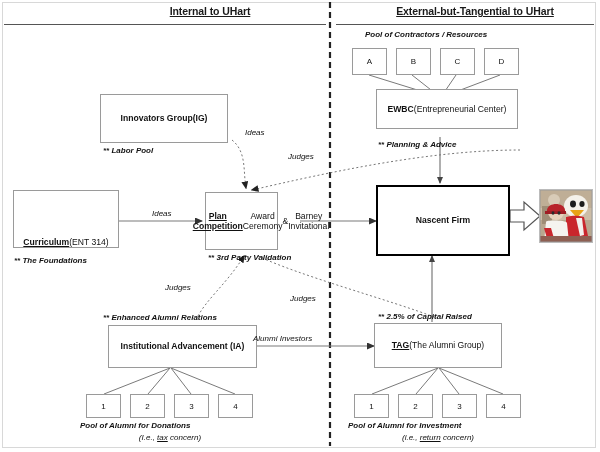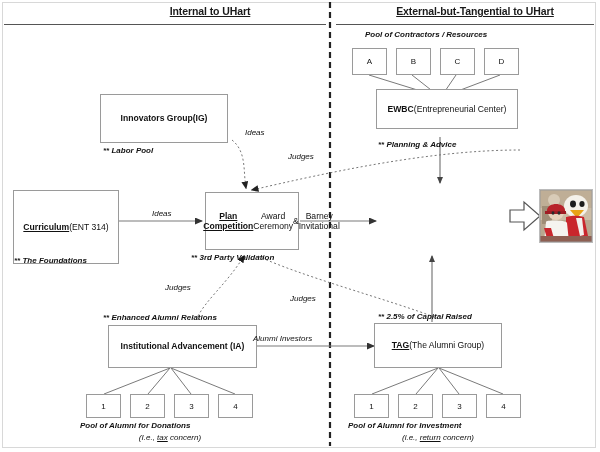--- a/index.html
+++ b/index.html
@@ -191,33 +191,33 @@
 
     <path d="M510,210 L524,210 L524,202 L540,216 L524,230 L524,222 L510,222 Z" fill="#ffffff" stroke="#555" stroke-width="1.2"></path>
   </svg>
 
   <div class="box" style="left:100px; top:94px; width:128px; height:49px;">
     <div class="tb">Innovators Group</div>
     <div class="tb">(IG)</div>
   </div>
   <div class="note" style="left:103px; top:146px;">** Labor Pool</div>
 
-  <div class="box" style="left:13px; top:190px; width:106px; height:74px;">
+  <div class="box" style="left:13px; top:190px; width:106px; height:58px;align-items:flex-end;">
     <div class="t1">Curriculum</div>
     <div class="t2">(ENT 314)</div>
   </div>
   <div class="note" style="left:14px; top:256px;">** The Foundations</div>
 
-  <div class="box" style="left:205px; top:192px; width:94px; height:58px;padding-left:39px;">
+  <div class="box" style="left:205px; top:192px; width:73px; height:58px;padding-left:39px;">
     <div class="t1">Plan Competition</div>
     <div class="t2">Award Ceremony</div>
     <div class="t2">&amp;</div>
     <div class="t2">Barney Invitational</div>
   </div>
-  <div class="note" style="left:191px; top:253px;">** 3rd Party Validation</div>
+  <div class="note" style="left:208px; top:253px;">** 3rd Party Validation</div>
 
   <div class="note" style="left:103px; top:313px;">** Enhanced Alumni Relations</div>
   <div class="box" style="left:108px; top:325px; width:149px; height:43px;">
     <div class="tb">Institutional Advancement (IA)</div>
   </div>
 
   <div class="smallbox" style="left:86px; top:394px; width:35px; height:24px;">
     <span>1</span>
   </div>
   <div class="smallbox" style="left:130px; top:394px; width:35px; height:24px;">
@@ -250,20 +250,23 @@
   <div class="smallbox" style="left:484px; top:48px; width:35px; height:27px;">
     <span>D</span>
   </div>
 
   <div class="box" style="left:376px; top:89px; width:142px; height:40px;">
     <div class="tb">EWBC</div>
     <div class="t2">(Entrepreneurial Center)</div>
   </div>
   <div class="note" style="left:378px; top:140px;">** Planning &amp; Advice</div>
 
+  <div class="box heavy" style="left:376px; top:185px; width:134px; height:71px;">
+    <div class="tb">Nascent Firm</div>
+  </div>
 
   <div class="note" style="left:378px; top:312px;">** 2.5% of Capital Raised</div>
   <div class="box" style="left:374px; top:323px; width:128px; height:45px;">
     <div class="t1">TAG</div>
     <div class="t2">(The Alumni Group)</div>
   </div>
 
   <div class="smallbox" style="left:354px; top:394px; width:35px; height:24px;">
     <span>1</span>
   </div>

